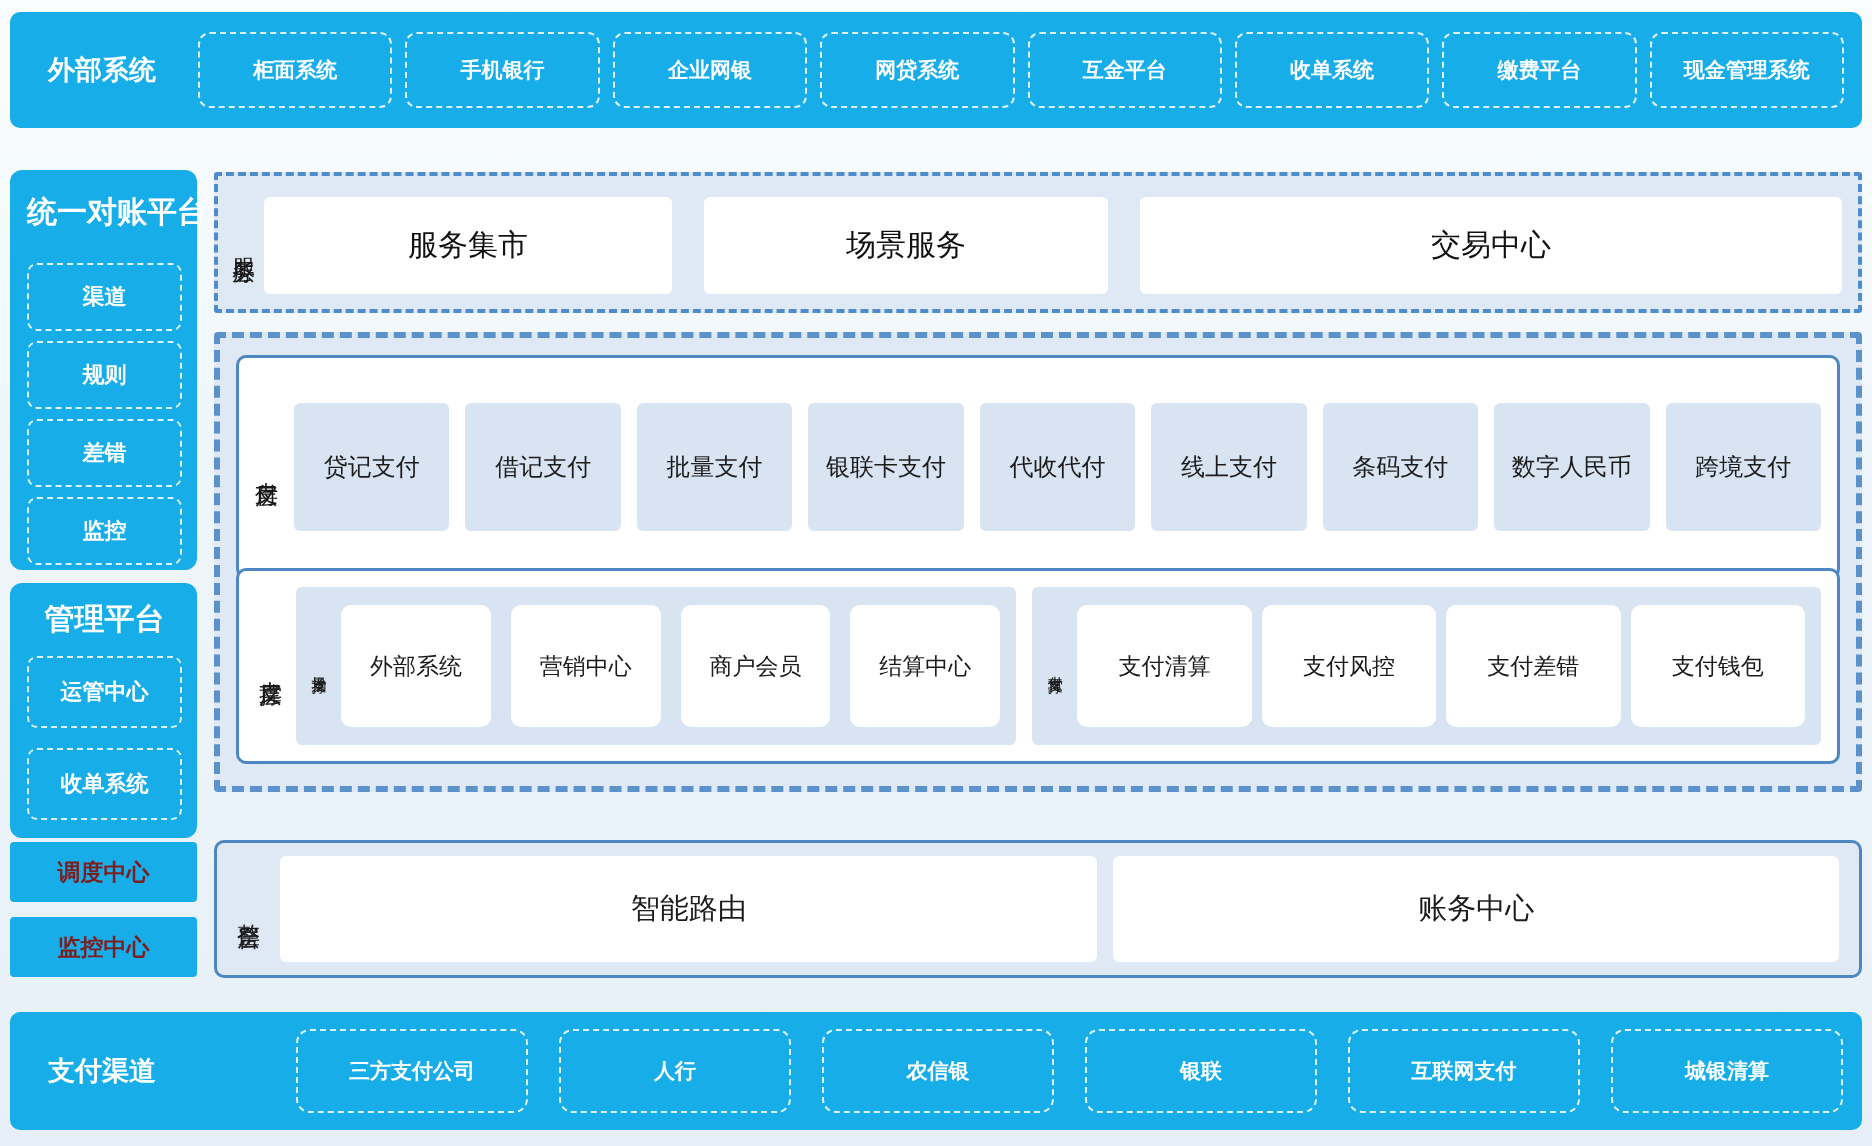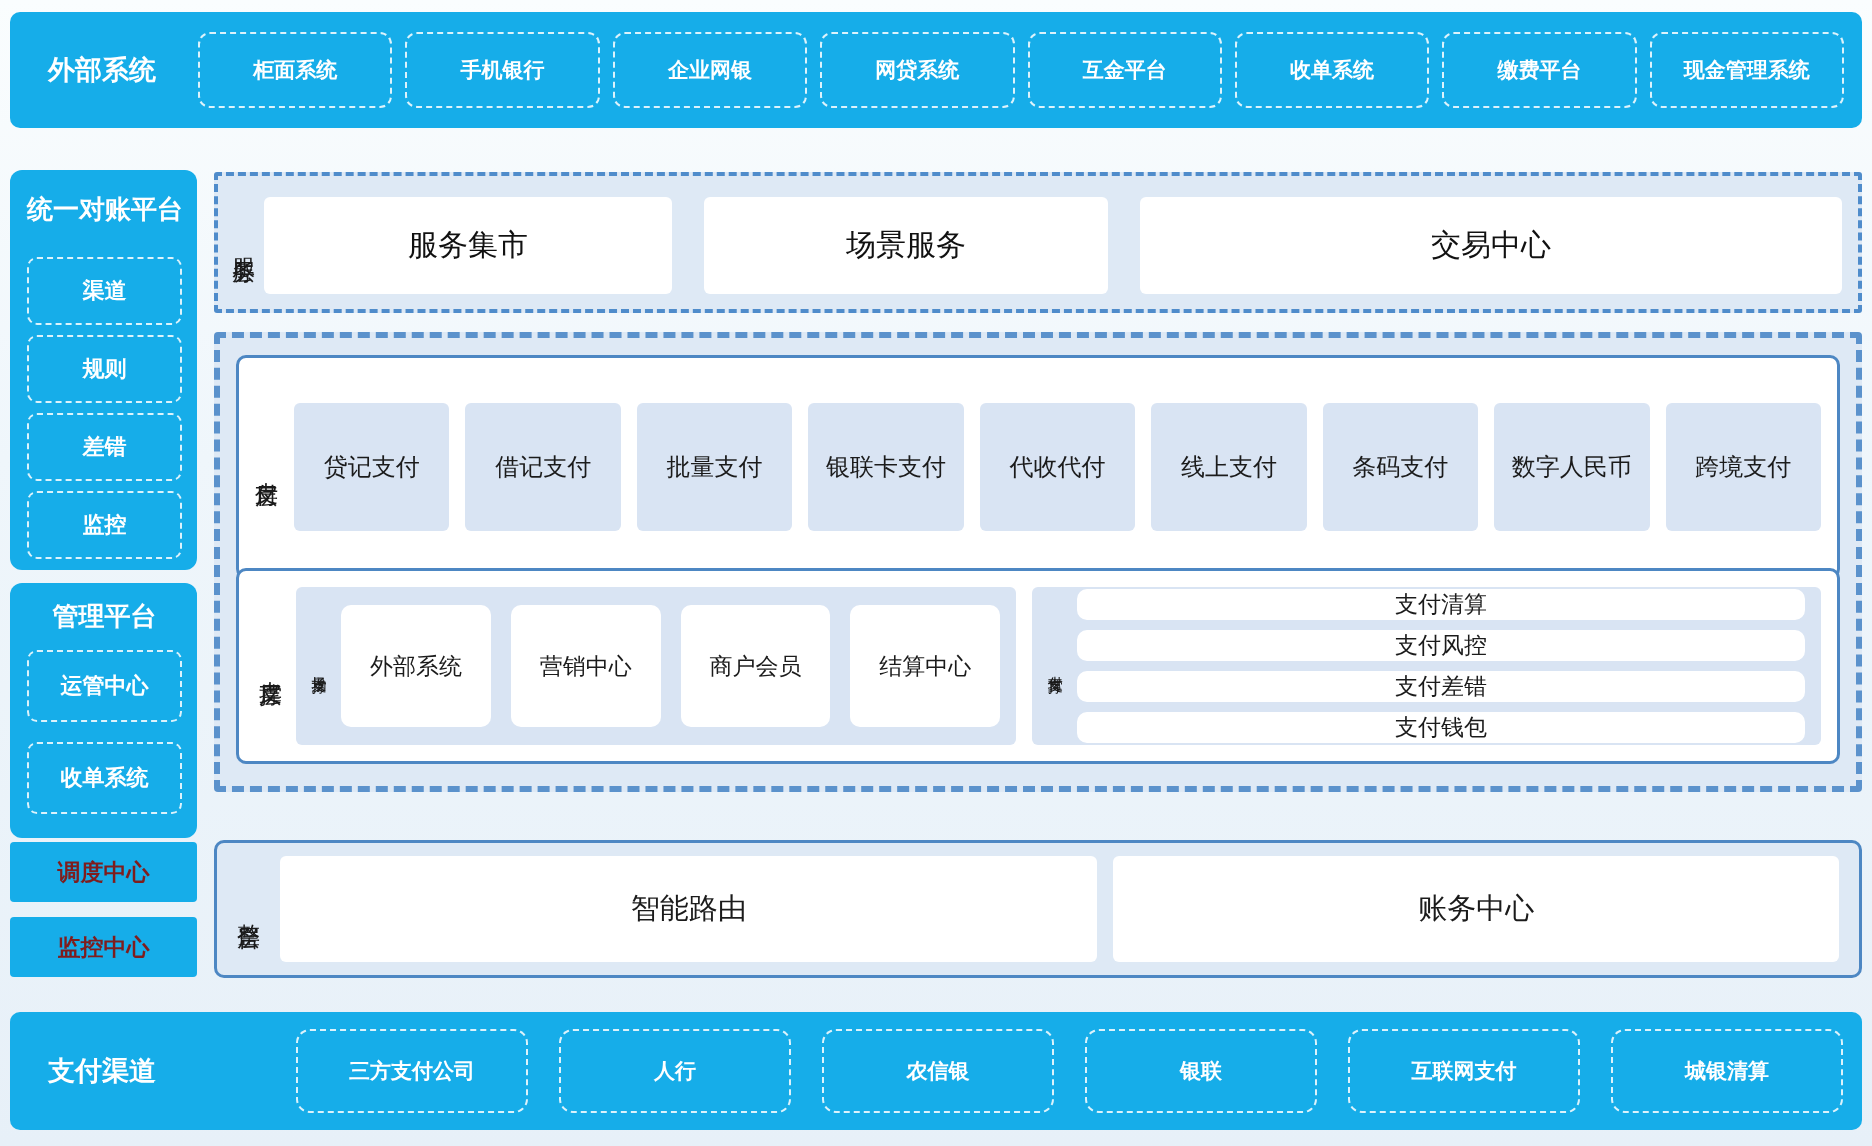--- a/index.html
+++ b/index.html
@@ -18,21 +18,21 @@
   .banner-item { flex:1; height:72px; border:2px dashed rgba(255,255,255,.85); border-radius:12px;
                  display:flex; align-items:center; justify-content:center;
                  font-size:21px; font-weight:bold; white-space:nowrap; }
   #bottom-banner .banner-item { height:80px; border-radius:14px; }
 
   
   .side-block { position:absolute; left:10px; width:187px; background:#16ADE9; border-radius:12px;
                 color:#fff; box-sizing:border-box; }
   #recon-block { top:170px; height:400px; padding:22px 15px 0 17px; }
   #mgmt-block  { top:583px; height:255px; padding:16px 15px 0 17px; }
-  .side-title { text-align:center; font-size:26px; font-weight:bold; white-space:nowrap; }
+  .side-title { text-align:center; font-size:30px; font-weight:bold; white-space:nowrap; }
   #recon-block .side-title { margin-bottom:30px; }
   #mgmt-block  .side-title { margin-bottom:16px; }
   .side-items { display:flex; flex-direction:column; gap:10px; }
   #mgmt-block .side-items { gap:20px; }
   .side-item { height:64px; border:2px dashed rgba(255,255,255,.85); border-radius:10px;
                display:flex; align-items:center; justify-content:center; font-size:22px; font-weight:bold; }
   #mgmt-block .side-item { height:68px; }
   .side-solid { position:absolute; left:10px; width:187px; background:#16ADE9; border-radius:4px;
                 color:#7f1d1d; display:flex; align-items:center; justify-content:center;
                 font-size:23px; font-weight:bold; }
@@ -64,21 +64,21 @@
   .pay-item { flex:1; height:128px; background:#D9E4F3; border-radius:6px;
               display:flex; align-items:center; justify-content:center; font-size:24px; color:#1b1b1b; white-space:nowrap; }
   .sup-panels { flex:1; display:flex; gap:16px; height:158px; }
   .sup-panel { background:#D9E4F3; border-radius:6px; display:flex; align-items:center;
                padding:0 16px; box-sizing:border-box; }
   #sup-panel-scene { flex:733; }
   #sup-panel-pay   { flex:806; }
   .sup-vlabel { writing-mode:vertical-rl; text-orientation:upright; font-size:15px; color:#1a1a1a;
                 margin-right:14px; line-height:1; letter-spacing:1px; }
   .sup-items { flex:1; display:flex; gap:20px; }
-  #sup-panel-pay .sup-items { gap:10px;flex-direction:column; }
+  #sup-panel-pay .sup-items { gap:10px; }
   .sup-item { flex:1; height:122px; background:#fff; border-radius:10px;
               display:flex; align-items:center; justify-content:center; font-size:23px; color:#1b1b1b; }
 
   #integration-layer { position:absolute; left:214px; top:840px; width:1648px; height:138px;
                        background:#DEE9F5; border:3px solid #4D87C3; border-radius:10px;
                        box-sizing:border-box; display:flex; align-items:center; padding:16px 20px; }
   #integration-layer .vlabel { margin-right:20px; }
   .int-items { flex:1; display:flex; gap:16px; }
   .int-item { height:106px; background:#fff; border-radius:6px; display:flex; align-items:center;
               justify-content:center; font-size:29px; color:#1b1b1b; }

